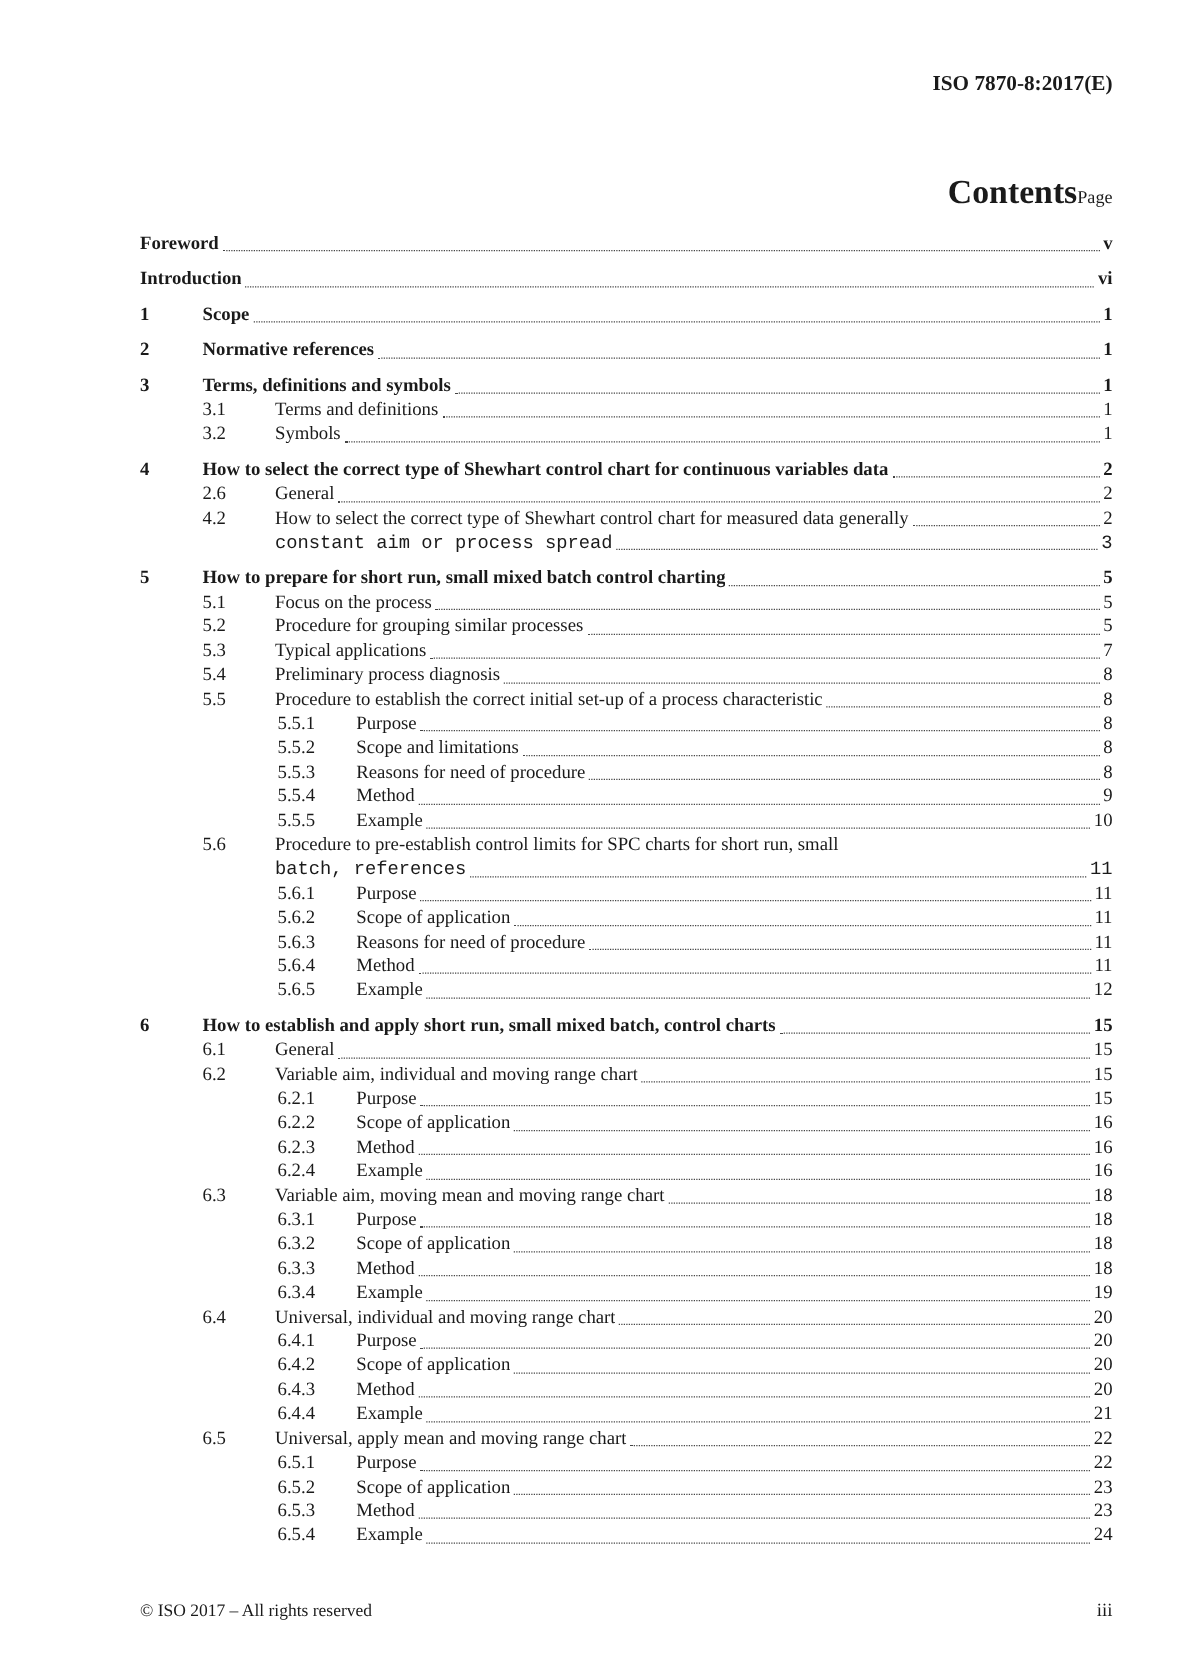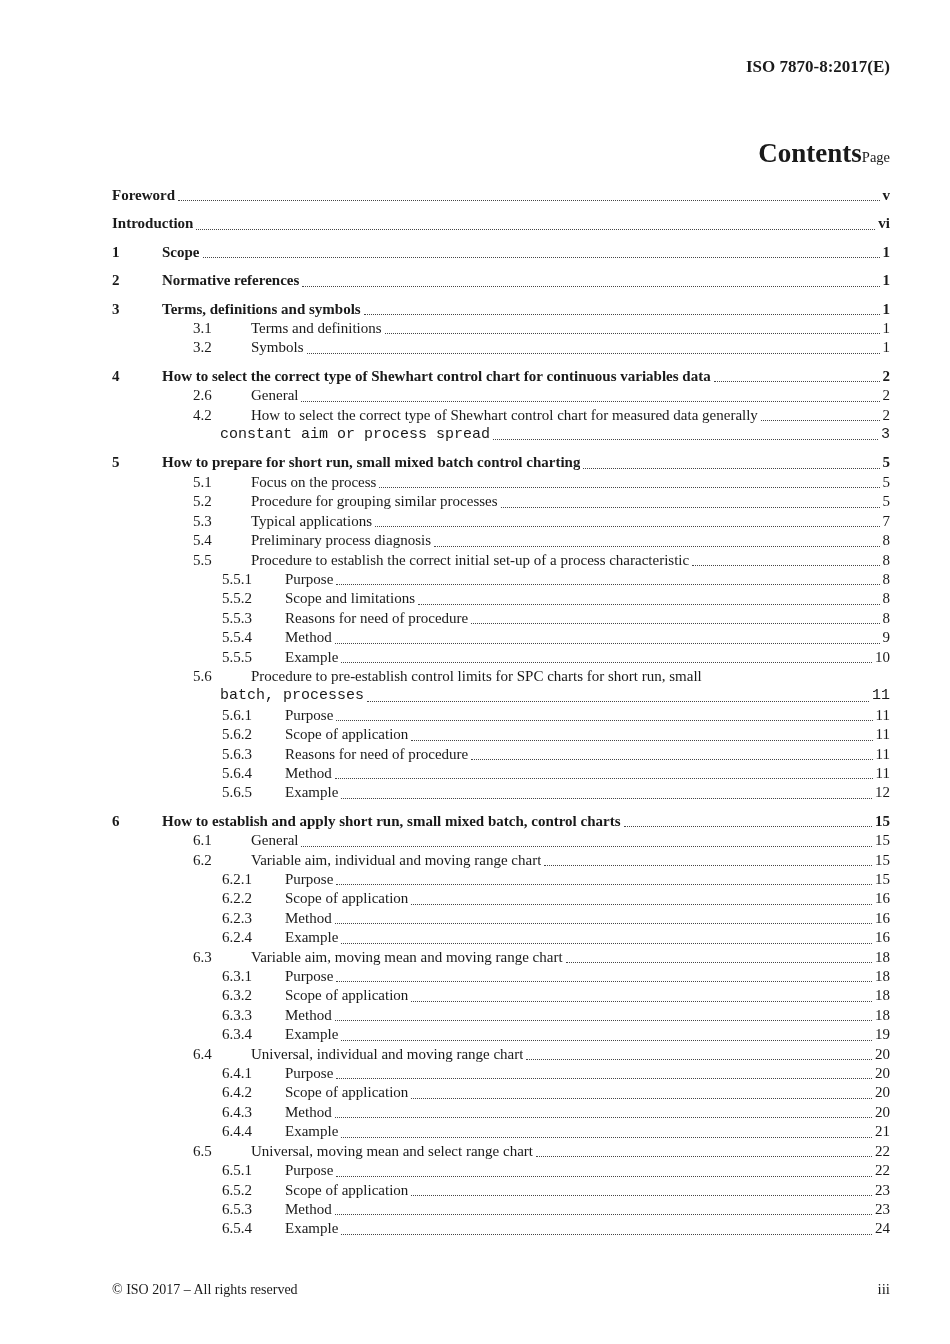--- a/index.html
+++ b/index.html
@@ -50,21 +50,21 @@
     display: flex;
     align-items: baseline;
     font-size: 15px;
     line-height: 19.4px;
   }
   .row.group { margin-top: 9px; }
   .row.bold { font-weight: bold; }
   .num { flex: none; }
   .lvl1 .num { width: 50px; }
   .lvl2 { padding-left: 50px; }
-  .lvl2 .num { width: 58px; margin-left: 31px; }
+  .lvl2 .num { width: 58px; }
   .lvl3 { padding-left: 110px; }
   .lvl3 .num { width: 63px; }
   .cont2 { padding-left: 108px; font-family: Liberation Mono, monospace; }
   .t {
     flex: 0 1 auto;
     white-space: nowrap;
     overflow: hidden;
   }
   .leader {
     flex: 1 1 auto;
@@ -227,21 +227,21 @@
         <span class="num">5.5.5</span>
         <span class="t">Example</span>
         <span class="leader"></span>
         <span class="pg">10</span>
       </div>
       <div class="row lvl2">
         <span class="num">5.6</span>
         <span class="t">Procedure to pre-establish control limits for SPC charts for short run, small</span>
       </div>
       <div class="row cont2">
-        <span class="t">batch, processes</span>
+        <span class="t">batch, references</span>
         <span class="leader"></span>
         <span class="pg">11</span>
       </div>
       <div class="row lvl3">
         <span class="num">5.6.1</span>
         <span class="t">Purpose</span>
         <span class="leader"></span>
         <span class="pg">11</span>
       </div>
       <div class="row lvl3">
@@ -365,21 +365,21 @@
         <span class="pg">20</span>
       </div>
       <div class="row lvl3">
         <span class="num">6.4.4</span>
         <span class="t">Example</span>
         <span class="leader"></span>
         <span class="pg">21</span>
       </div>
       <div class="row lvl2">
         <span class="num">6.5</span>
-        <span class="t">Universal, moving mean and select range chart</span>
+        <span class="t">Universal, apply mean and moving range chart</span>
         <span class="leader"></span>
         <span class="pg">22</span>
       </div>
       <div class="row lvl3">
         <span class="num">6.5.1</span>
         <span class="t">Purpose</span>
         <span class="leader"></span>
         <span class="pg">22</span>
       </div>
       <div class="row lvl3">

